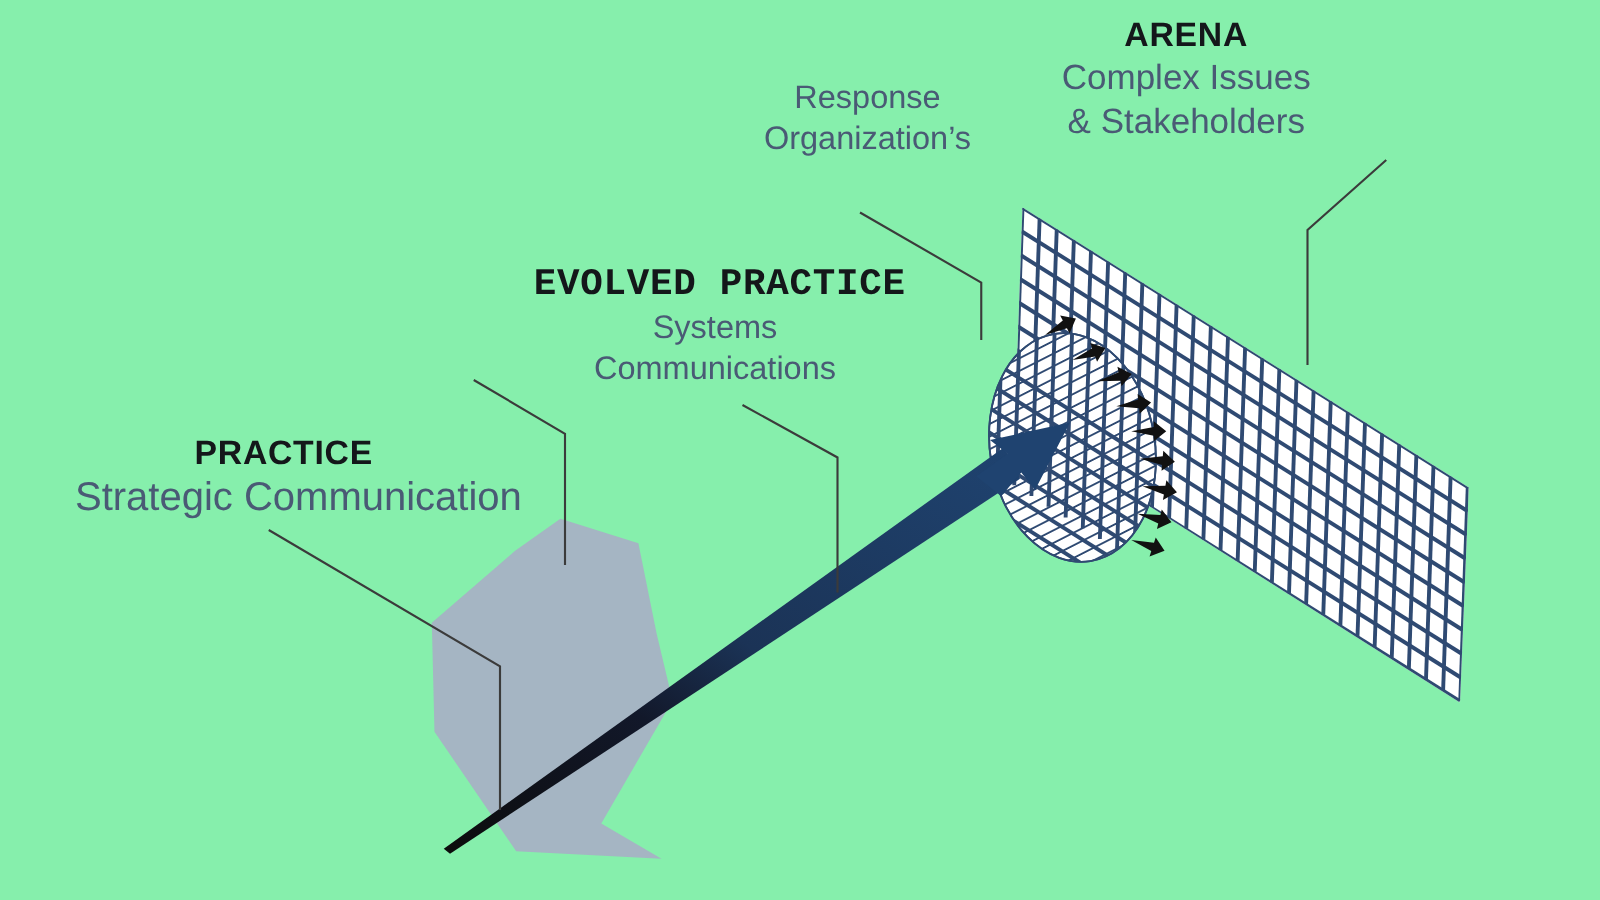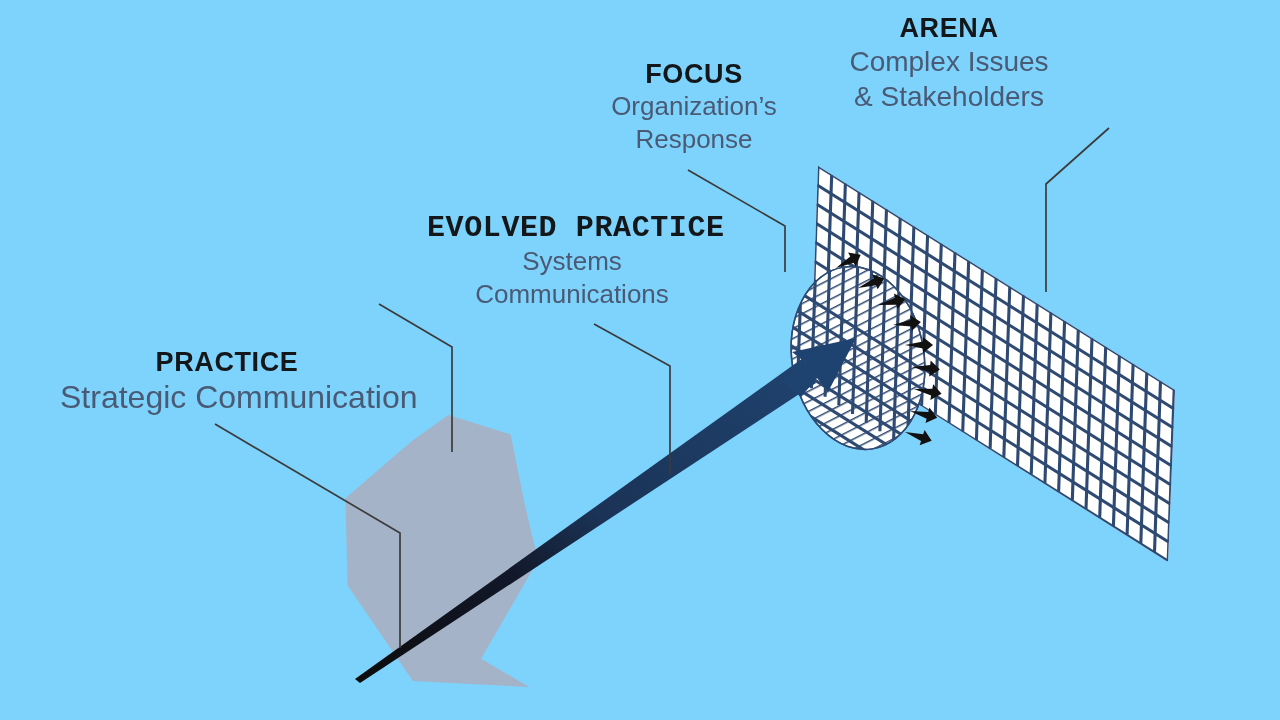--- a/index.html
+++ b/index.html
@@ -4,21 +4,21 @@
 <style>
   html, body {
     margin: 0;
     padding: 0;
     background: #ffffff;
   }
   #stage {
     position: relative;
     width: 1280px;
     height: 720px;
-    background: #7dd3fc;
+    background: #86efac;
     overflow: hidden;
     font-family: "Liberation Sans", sans-serif;
   }
   svg.layer {
     position: absolute;
     left: 0;
     top: 0;
     width: 1280px;
     height: 720px;
   }
@@ -215,23 +215,22 @@
     </g>
   </svg>
 
   <div class="callout" id="callout-arena">
     <div class="kicker">ARENA</div>
     <div class="detail">Complex Issues</div>
     <div class="detail">&amp; Stakeholders</div>
   </div>
 
   <div class="callout" id="callout-focus">
-    <div class="kicker">FOCUS</div>
+    <div class="detail">Response</div>
     <div class="detail">Organization’s</div>
-    <div class="detail">Response</div>
   </div>
 
   <div class="callout" id="callout-evolved">
     <div class="kicker">EVOLVED PRACTICE</div>
     <div class="detail">Systems</div>
     <div class="detail">Communications</div>
   </div>
 
 
   <div class="callout" id="callout-practice">

